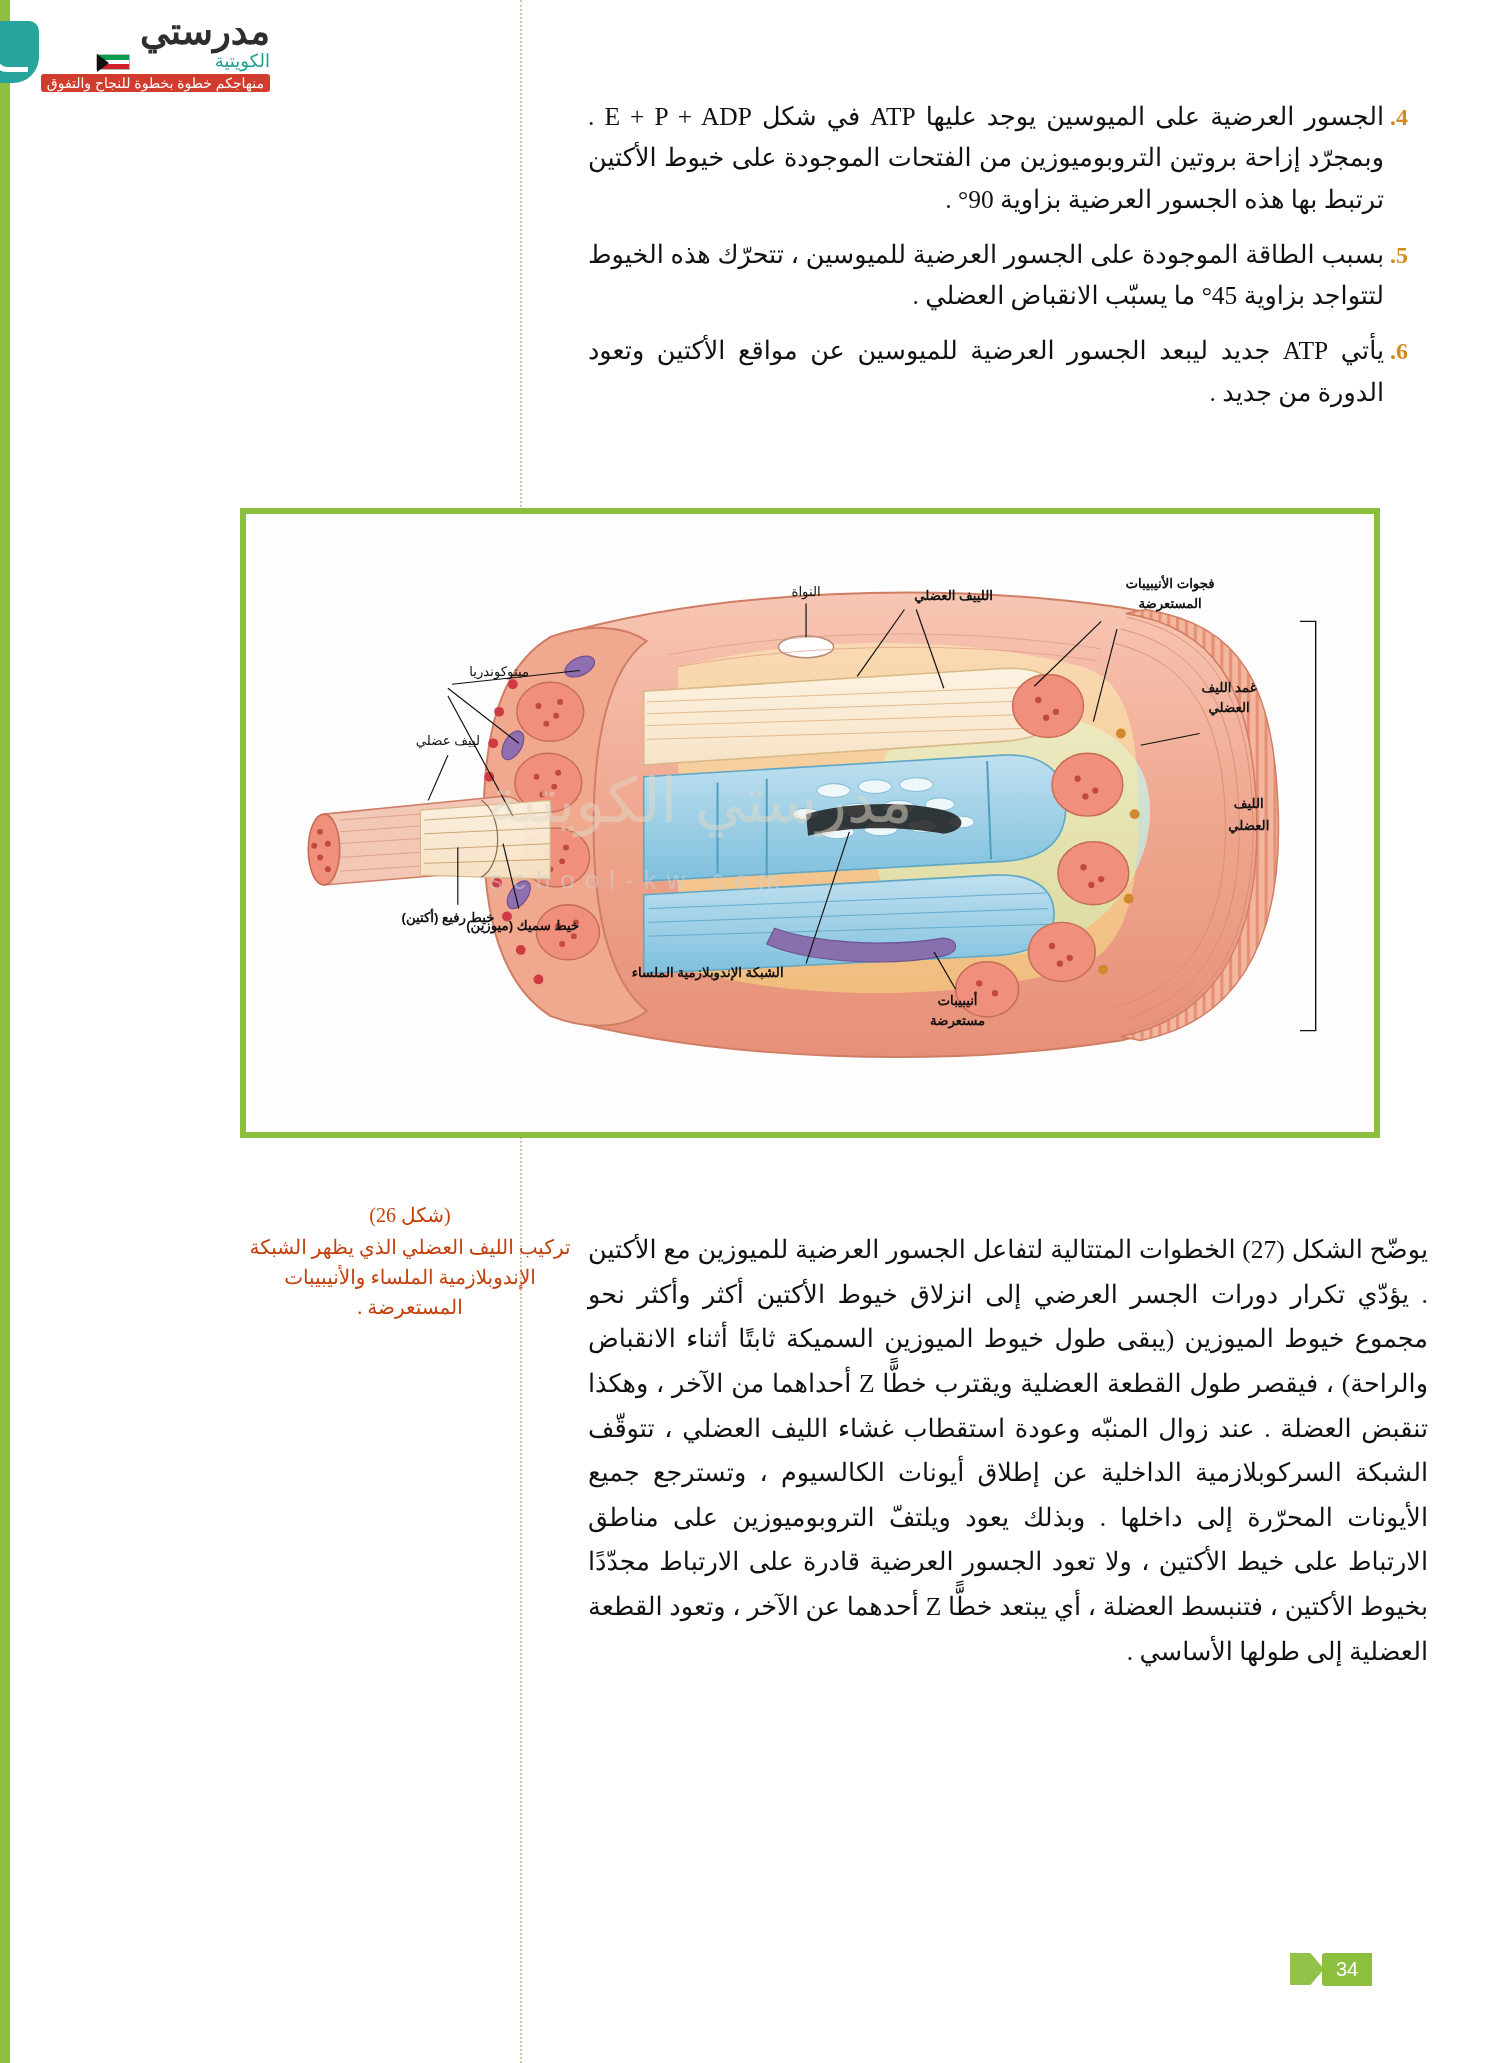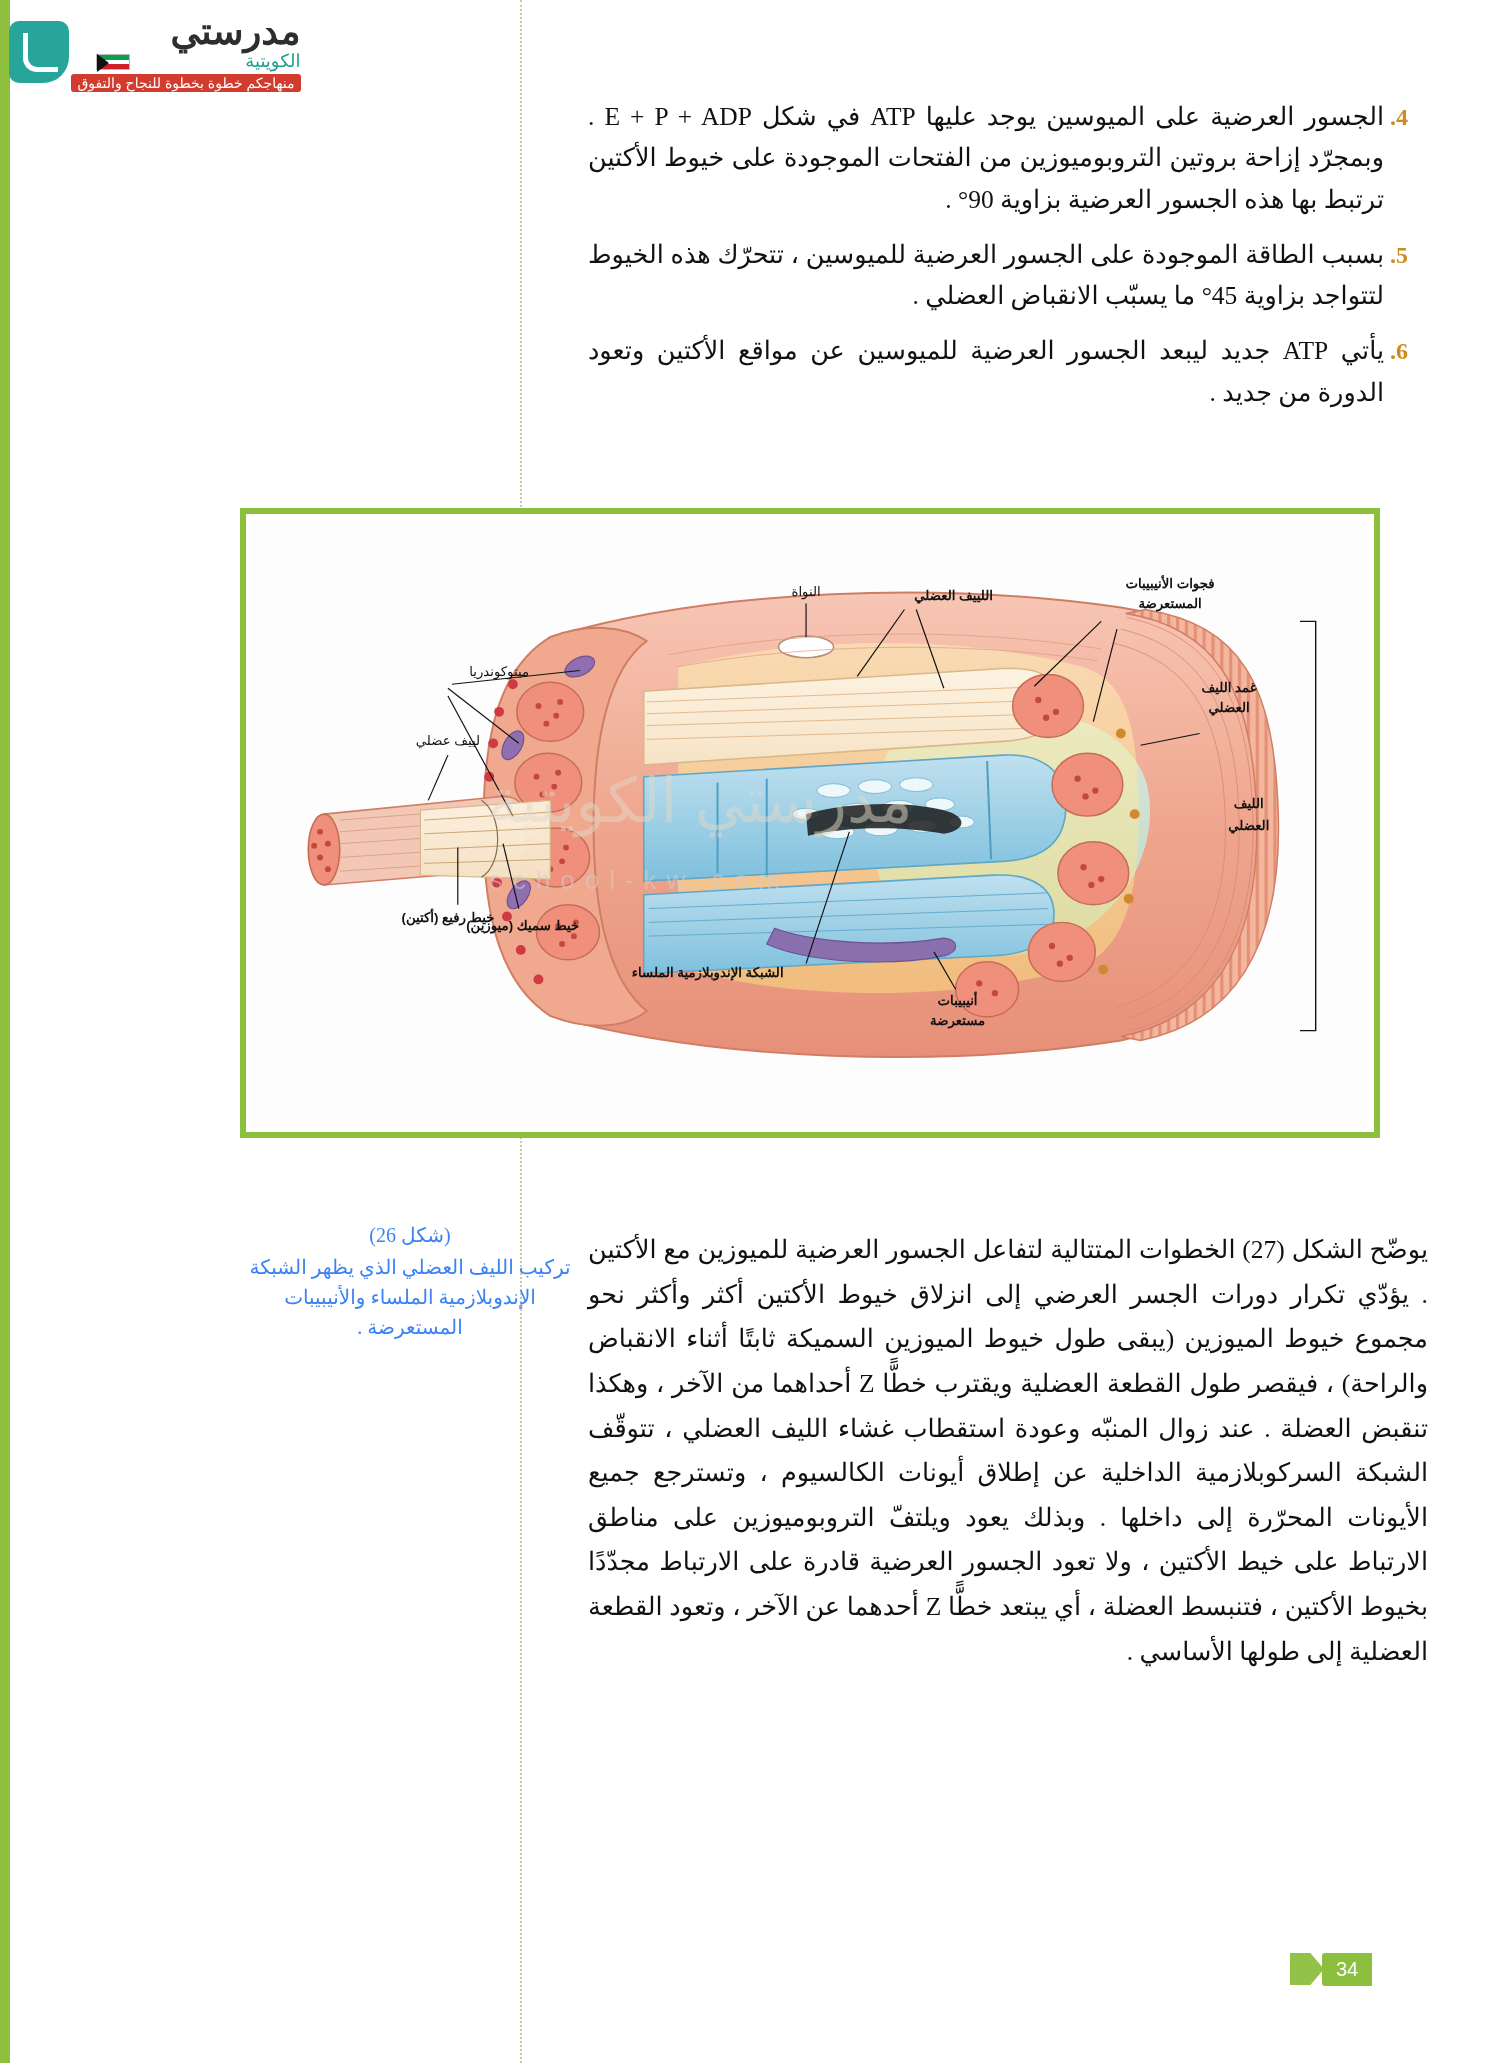--- a/index.html
+++ b/index.html
@@ -30,21 +30,20 @@
 
   
   .logo {
     position: absolute;
     left: 40px; top: 8px;
     width: 230px; height: 88px;
     display: flex;
     align-items: center;
     gap: 2px;
     direction: rtl;
-    justify-content: center;
   }
   .logo-text { text-align: right; line-height: 1; }
   .logo-title {
     font-family: "Liberation Sans", sans-serif;
     font-weight: bold;
     font-size: 37px;
     color: #2e2e2e;
     letter-spacing: -1px;
   }
   .logo-sub {
@@ -148,22 +147,21 @@
 
   .fig-caption {
     position: absolute;
     left: 245px;
     top: 1200px;
     width: 330px;
     text-align: center;
     direction: rtl;
     font-size: 20px;
     line-height: 1.5;
-    color: #3b82f6;
-    margin-top: 20px;
+    color: #c2410c;
   }
   .fig-caption .fig-num { display: block; margin-bottom: 2px; }
 
   
   .lower-text {
     position: absolute;
     right: 60px;
     top: 1228px;
     width: 840px;
     direction: rtl;

